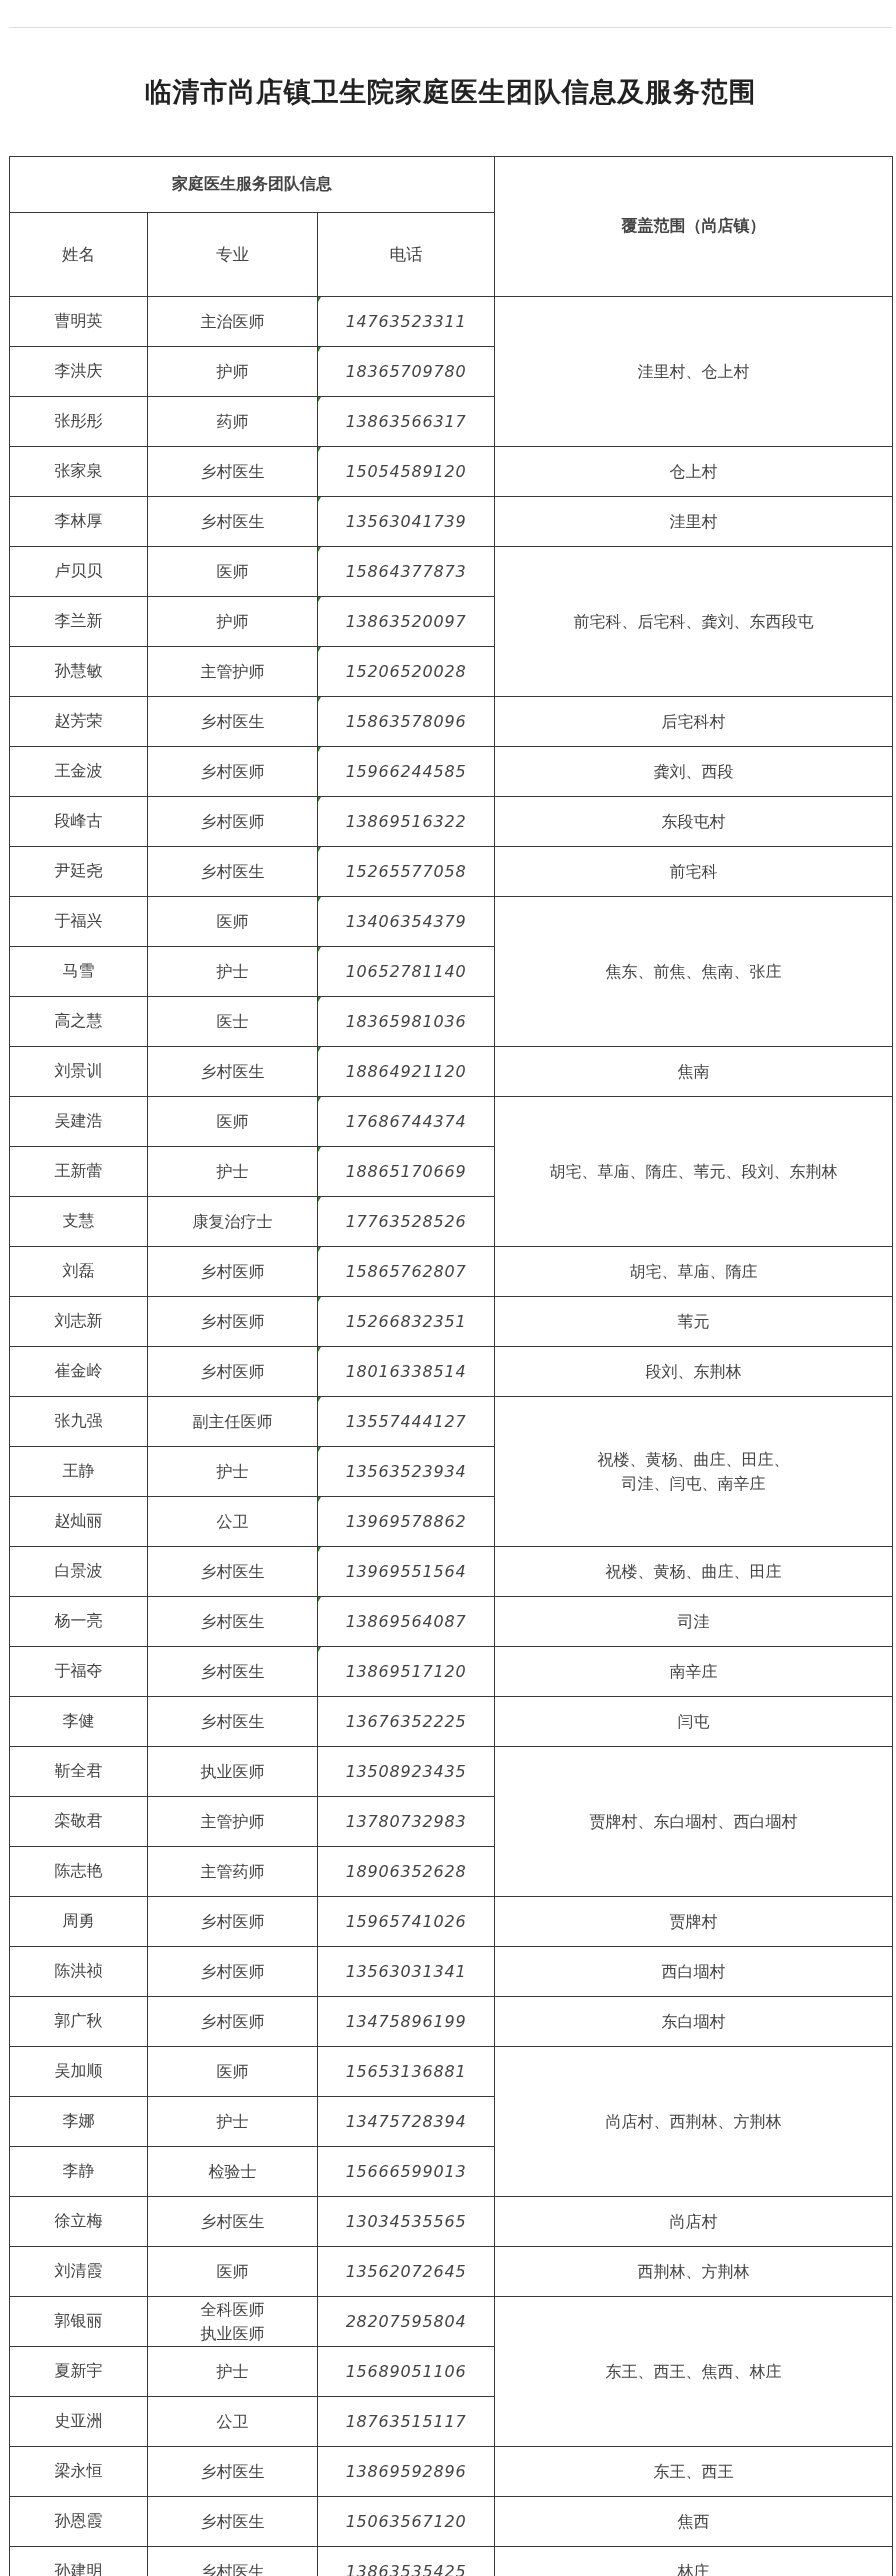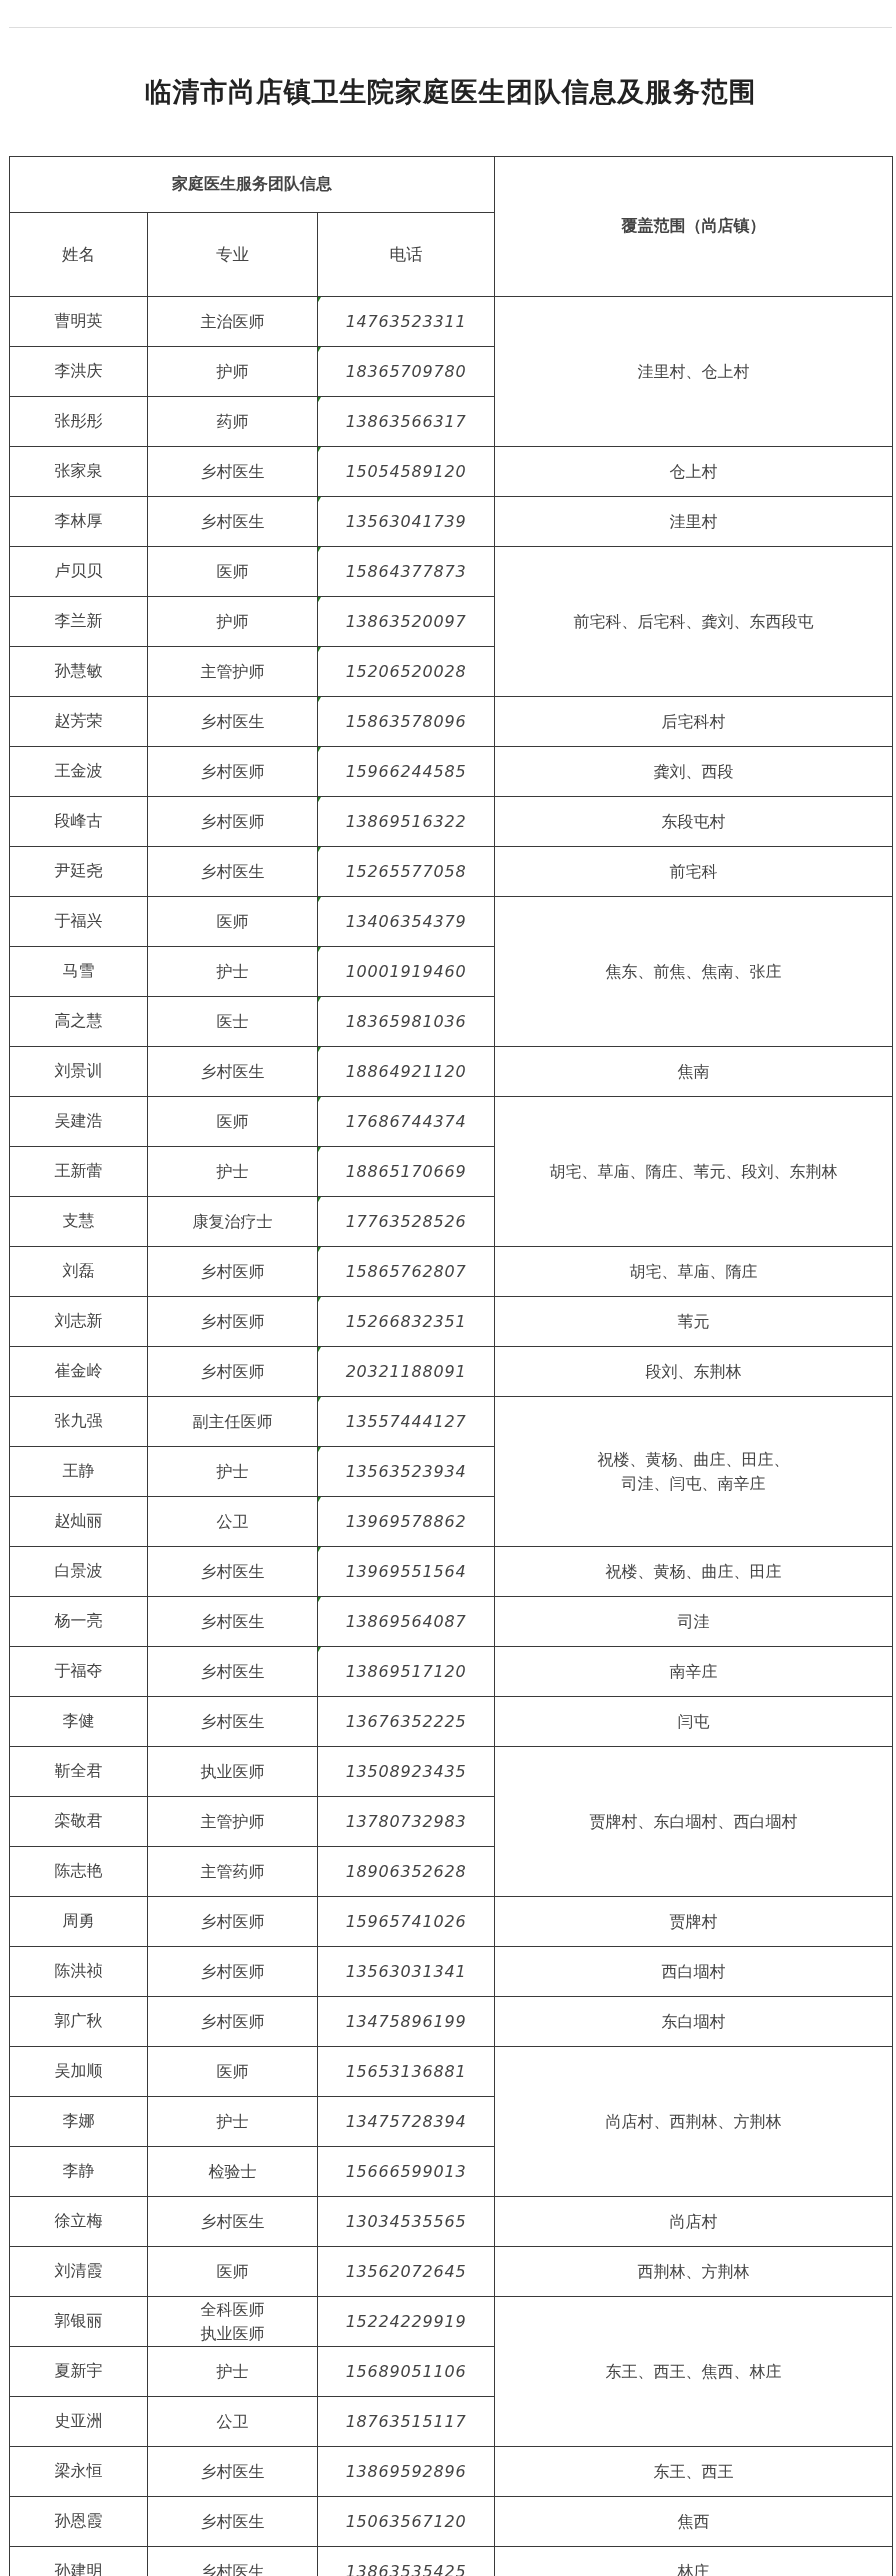--- a/index.html
+++ b/index.html
@@ -144,21 +144,21 @@
         </tr>
         <tr class="data">
           <td>于福兴</td>
           <td class="spec">医师</td>
           <td class="phone" style="--mk: #1e7b1e;">13406354379</td>
           <td class="cov" rowspan="3">焦东、前焦、焦南、张庄</td>
         </tr>
         <tr class="data">
           <td>马雪</td>
           <td class="spec">护士</td>
-          <td class="phone" style="--mk: #1e7b1e;">10001919460</td>
+          <td class="phone" style="--mk: #1e7b1e;">10652781140</td>
         </tr>
         <tr class="data">
           <td>高之慧</td>
           <td class="spec">医士</td>
           <td class="phone" style="--mk: #1e7b1e;">18365981036</td>
         </tr>
         <tr class="data">
           <td>刘景训</td>
           <td class="spec">乡村医生</td>
           <td class="phone" style="--mk: #1e7b1e;">18864921120</td>
@@ -188,21 +188,21 @@
         </tr>
         <tr class="data">
           <td>刘志新</td>
           <td class="spec">乡村医师</td>
           <td class="phone" style="--mk: #1e7b1e;">15266832351</td>
           <td class="cov" rowspan="1">苇元</td>
         </tr>
         <tr class="data">
           <td>崔金岭</td>
           <td class="spec">乡村医师</td>
-          <td class="phone" style="--mk: #1e7b1e;">20321188091</td>
+          <td class="phone" style="--mk: #1e7b1e;">18016338514</td>
           <td class="cov" rowspan="1">段刘、东荆林</td>
         </tr>
         <tr class="data">
           <td>张九强</td>
           <td class="spec">副主任医师</td>
           <td class="phone" style="--mk: #1e7b1e;">13557444127</td>
           <td class="cov" rowspan="3">祝楼、黄杨、曲庄、田庄、
 司洼、闫屯、南辛庄</td>
         </tr>
         <tr class="data">
@@ -298,21 +298,21 @@
         <tr class="data">
           <td>刘清霞</td>
           <td class="spec">医师</td>
           <td class="phone nomark" style="--mk: #1e7b1e;">13562072645</td>
           <td class="cov" rowspan="1">西荆林、方荆林</td>
         </tr>
         <tr class="data">
           <td>郭银丽</td>
           <td class="spec">全科医师
 执业医师</td>
-          <td class="phone nomark" style="--mk: #1e7b1e;">15224229919</td>
+          <td class="phone nomark" style="--mk: #1e7b1e;">28207595804</td>
           <td class="cov" rowspan="3">东王、西王、焦西、林庄</td>
         </tr>
         <tr class="data">
           <td>夏新宇</td>
           <td class="spec">护士</td>
           <td class="phone nomark" style="--mk: #1e7b1e;">15689051106</td>
         </tr>
         <tr class="data">
           <td>史亚洲</td>
           <td class="spec">公卫</td>

